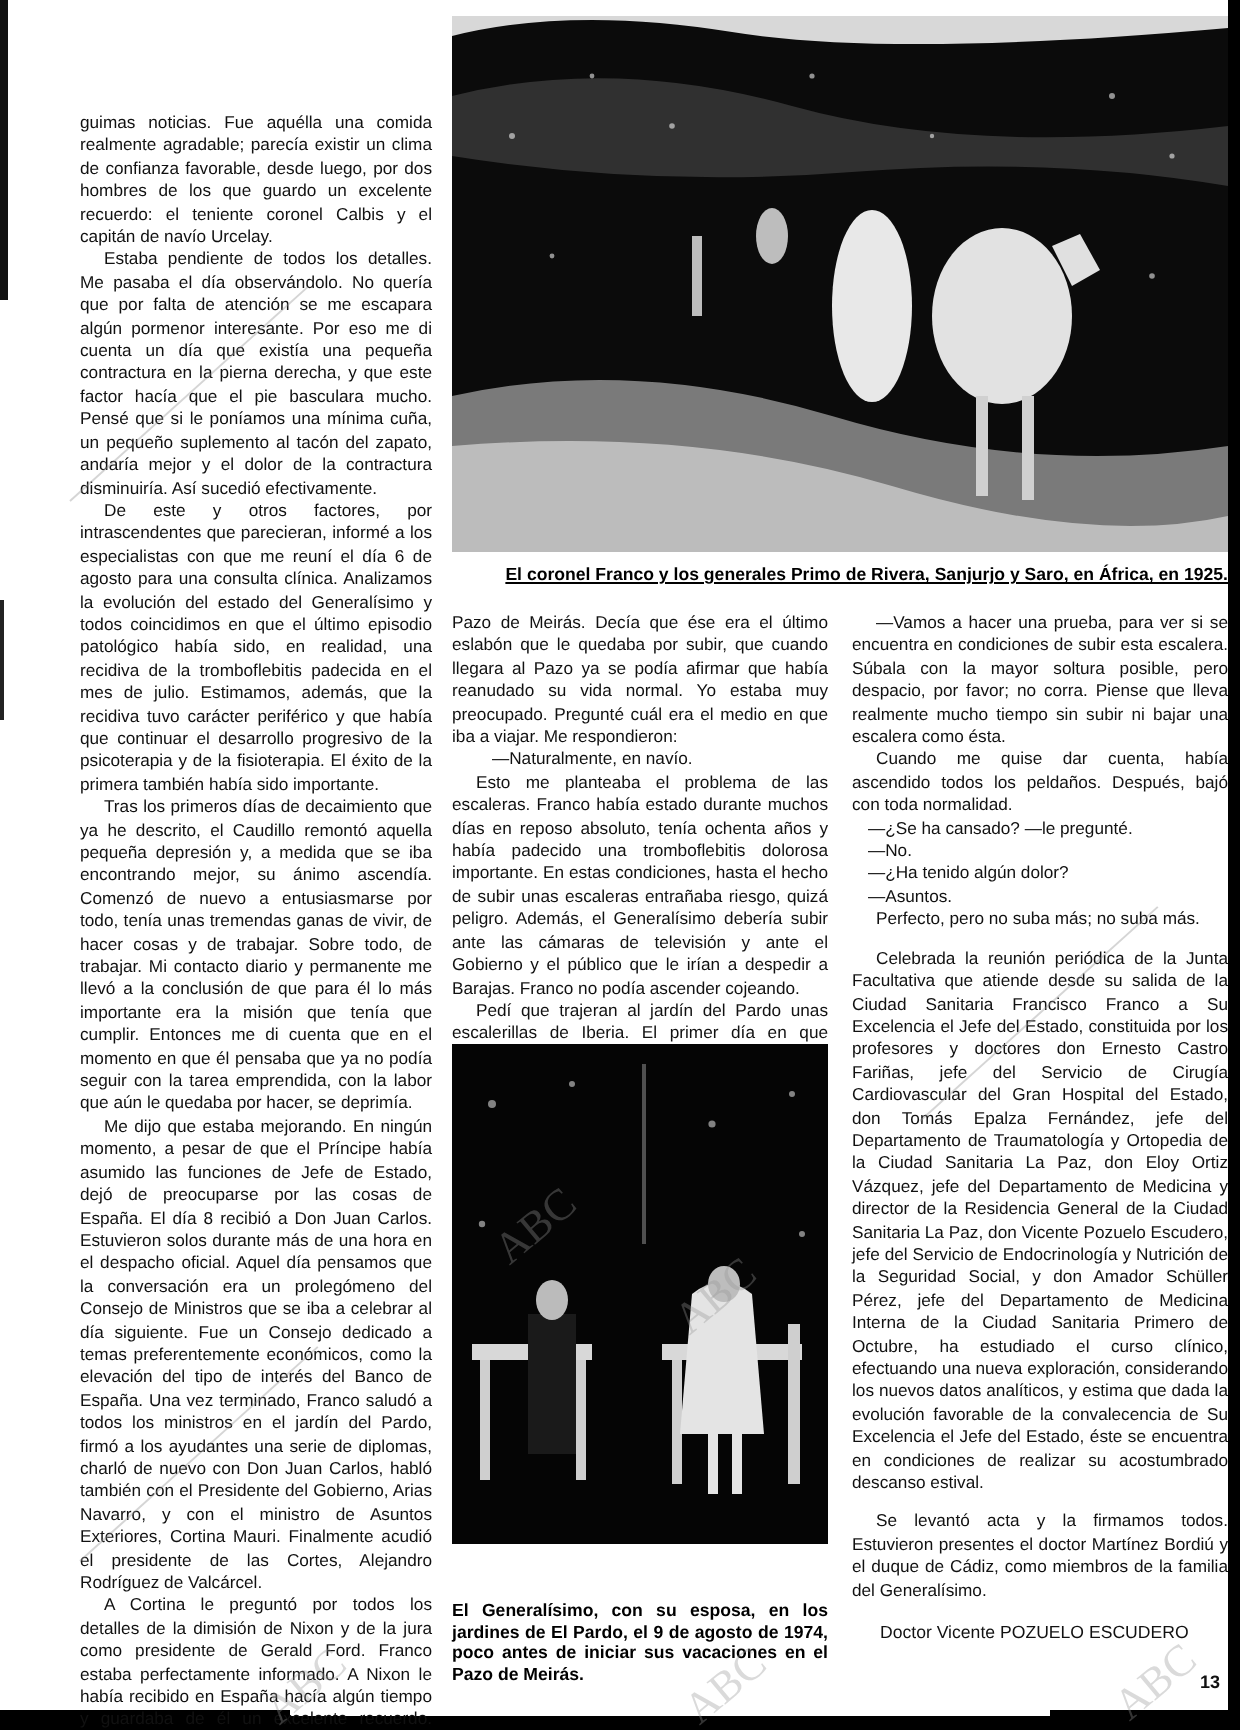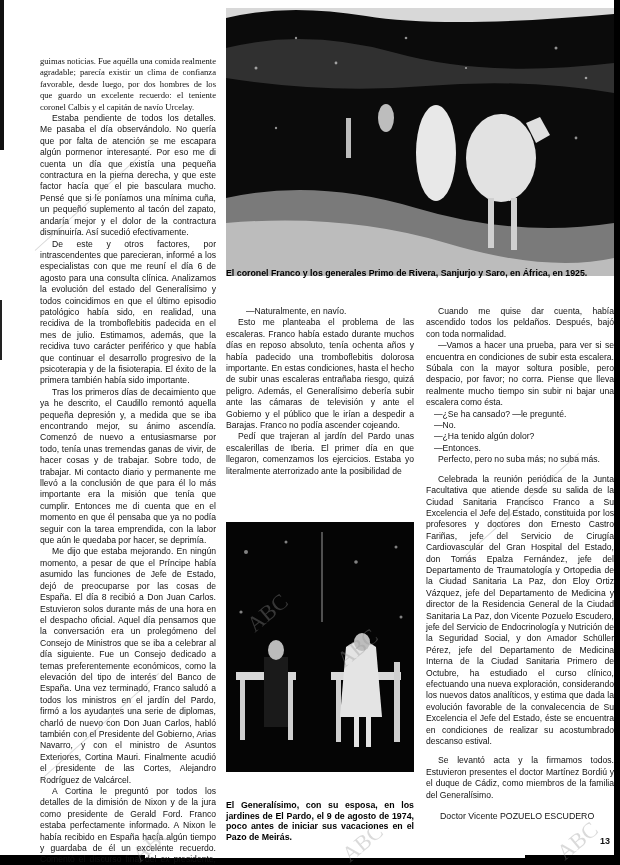--- a/index.html
+++ b/index.html
@@ -9,35 +9,35 @@
     font-family: "Liberation Sans", sans-serif;
   }
   .leftbar { position: absolute; left: 0; top: 0; width: 4px; height: 150px; background: #111; }
   .leftbar2 { position: absolute; left: 0; top: 300px; width: 2px; height: 60px; background: #222; }
   .rightbar { position: absolute; right: 0; top: 0; width: 6px; height: 865px; background: #000; }
   .bottombar { position: absolute; left: 0; bottom: 0; width: 614px; height: 10px; background: #000; }
   .bottombar-gap { position: absolute; left: 145px; bottom: 7px; width: 380px; height: 3px; background: #fff; }
 
   .col { position: absolute; font-size: 8.6px; line-height: 11.4px; text-align: justify; hyphens: manual; }
   .col p { margin: 0; text-indent: 12px; }
-  .col p.noindent { text-indent: 0; font-family: Liberation Serif, serif; }
+  .col p.noindent { text-indent: 0; }
   .col-left { left: 40px; top: 56px; width: 176px; }
   .col-mid { left: 226px; top: 306px; width: 188px; }
   .col-right { left: 426px; top: 306px; width: 188px; }
   .col-right p.quote { margin-top: 8px; }
   .col-right p.dialog { text-indent: 8px; }
   .gap { height: 8px; }
 
   .photo { position: absolute; background: #0a0a0a; overflow: hidden; }
   .photo-top { left: 226px; top: 8px; width: 388px; height: 268px; }
   .photo-mid { left: 226px; top: 522px; width: 188px; height: 250px; }
   .photo svg { width: 100%; height: 100%; display: block; }
 
   .caption { position: absolute; font-weight: bold; font-size: 8.8px; line-height: 10.6px; color: #000; }
-  .caption-top { left: 226px; top: 268px; width: 388px; text-align: left; }
+  .caption-top { left: 226px; top: 282px; width: 388px; text-align: right; text-decoration: underline; }
   .caption-mid { left: 226px; top: 800px; width: 188px; text-align: justify; }
 
   .signature { position: absolute; left: 440px; top: 811px; font-size: 8.8px; }
   .page-number { position: absolute; left: 600px; top: 836px; font-size: 9px; font-weight: bold; }
 
   .watermark { position: absolute; font-size: 22px; color: rgba(150,150,150,0.35); transform: rotate(-40deg); font-family: "Liberation Serif", serif; }
   .wm-line { position: absolute; height: 1px; background: rgba(150,150,150,0.4); transform-origin: left center; }
 </style>
 </head>
 <body>
@@ -82,20 +82,21 @@
   <p class="noindent">guimas noticias. Fue aquélla una comida realmente agradable; parecía existir un clima de confianza favorable, desde luego, por dos hombres de los que guardo un excelente recuerdo: el teniente coronel Calbis y el capitán de navío Urcelay.</p>
   <p>Estaba pendiente de todos los detalles. Me pasaba el día observándolo. No quería que por falta de atención se me escapara algún pormenor interesante. Por eso me di cuenta un día que existía una pequeña contractura en la pierna derecha, y que este factor hacía que el pie basculara mucho. Pensé que si le poníamos una mínima cuña, un pequeño suplemento al tacón del zapato, andaría mejor y el dolor de la contractura disminuiría. Así sucedió efectivamente.</p>
   <p>De este y otros factores, por intrascendentes que parecieran, informé a los especialistas con que me reuní el día 6 de agosto para una consulta clínica. Analizamos la evolución del estado del Generalísimo y todos coincidimos en que el último episodio patológico había sido, en realidad, una recidiva de la tromboflebitis padecida en el mes de julio. Estimamos, además, que la recidiva tuvo carácter periférico y que había que continuar el desarrollo progresivo de la psicoterapia y de la fisioterapia. El éxito de la primera también había sido importante.</p>
   <p>Tras los primeros días de decaimiento que ya he descrito, el Caudillo remontó aquella pequeña depresión y, a medida que se iba encontrando mejor, su ánimo ascendía. Comenzó de nuevo a entusiasmarse por todo, tenía unas tremendas ganas de vivir, de hacer cosas y de trabajar. Sobre todo, de trabajar. Mi contacto diario y permanente me llevó a la conclusión de que para él lo más importante era la misión que tenía que cumplir. Entonces me di cuenta que en el momento en que él pensaba que ya no podía seguir con la tarea emprendida, con la labor que aún le quedaba por hacer, se deprimía.</p>
   <p>Me dijo que estaba mejorando. En ningún momento, a pesar de que el Príncipe había asumido las funciones de Jefe de Estado, dejó de preocuparse por las cosas de España. El día 8 recibió a Don Juan Carlos. Estuvieron solos durante más de una hora en el despacho oficial. Aquel día pensamos que la conversación era un prolegómeno del Consejo de Ministros que se iba a celebrar al día siguiente. Fue un Consejo dedicado a temas preferentemente económicos, como la elevación del tipo de interés del Banco de España. Una vez terminado, Franco saludó a todos los ministros en el jardín del Pardo, firmó a los ayudantes una serie de diplomas, charló de nuevo con Don Juan Carlos, habló también con el Presidente del Gobierno, Arias Navarro, y con el ministro de Asuntos Exteriores, Cortina Mauri. Finalmente acudió el presidente de las Cortes, Alejandro Rodríguez de Valcárcel.</p>
   <p>A Cortina le preguntó por todos los detalles de la dimisión de Nixon y de la jura como presidente de Gerald Ford. Franco estaba perfectamente informado. A Nixon le había recibido en España hacía algún tiempo y guardaba de él un excelente recuerdo. Comentó el discurso final del ex presidente, un discurso que fue muy discutido en su país y en el que Richard Nixon afirmó que no quería defenderse para no robar tiempo a la Presidencia: «Norteamérica —señaló— precisa una persona totalmente entregada a gobernarla.» Cuando Franco hablaba de este tema lo hacía como Jefe de Estado y tenía las ideas muy claras. Nunca, sin embargo, se le oyó emitir una opinión desfavorable sobre Nixon.</p>
 
 </div>
 
 <div class="col col-mid">
+  <p class="noindent">Pazo de Meirás. Decía que ése era el último eslabón que le quedaba por subir, que cuando llegara al Pazo ya se podía afirmar que había reanudado su vida normal. Yo estaba muy preocupado. Pregunté cuál era el medio en que iba a viajar. Me respondieron:</p>
   <p style="text-indent:20px">—Naturalmente, en navío.</p>
   <p>Esto me planteaba el problema de las escaleras. Franco había estado durante muchos días en reposo absoluto, tenía ochenta años y había padecido una tromboflebitis dolorosa importante. En estas condiciones, hasta el hecho de subir unas escaleras entrañaba riesgo, quizá peligro. Además, el Generalísimo debería subir ante las cámaras de televisión y ante el Gobierno y el público que le irían a despedir a Barajas. Franco no podía ascender cojeando.</p>
   <p>Pedí que trajeran al jardín del Pardo unas escalerillas de Iberia. El primer día en que llegaron, comenzamos los ejercicios. Estaba yo literalmente aterrorizado ante la posibilidad de</p>
 </div>
 
 <div class="photo photo-mid" title="Couple seated on garden benches in the gardens of El Pardo">
   <svg viewBox="0 0 188 250" preserveAspectRatio="none">
     <rect width="188" height="250" fill="#050505"></rect>
     <g fill="#ffffff" opacity="0.5">
       <circle cx="20" cy="30" r="2"></circle>
@@ -116,26 +117,26 @@
     <rect x="168" y="140" width="6" height="80" fill="#cfcfcf"></rect>
     <path d="M120 125 q15 -12 30 0 l6 70 h-42z" fill="#e4e4e4"></path>
     <ellipse cx="136" cy="120" rx="8" ry="9" fill="#bdbdbd"></ellipse>
     <rect x="128" y="195" width="5" height="30" fill="#e4e4e4"></rect>
     <rect x="140" y="195" width="5" height="30" fill="#e4e4e4"></rect>
   </svg>
 </div>
 <div class="caption caption-mid">El Generalísimo, con su esposa, en los jardines de El Pardo, el 9 de agosto de 1974, poco antes de iniciar sus vacaciones en el Pazo de Meirás.</div>
 
 <div class="col col-right">
+  <p>—Vamos a hacer una prueba, para ver si se encuentra en condiciones de subir esta escalera. Súbala con la mayor soltura posible, pero despacio, por favor; no corra. Piense que lleva realmente mucho tiempo sin subir ni bajar una escalera como ésta.</p>
   <p>Cuando me quise dar cuenta, había ascendido todos los peldaños. Después, bajó con toda normalidad.</p>
-  <p>—Vamos a hacer una prueba, para ver si se encuentra en condiciones de subir esta escalera. Súbala con la mayor soltura posible, pero despacio, por favor; no corra. Piense que lleva realmente mucho tiempo sin subir ni bajar una escalera como ésta.</p>
   <p class="dialog">—¿Se ha cansado? —le pregunté.</p>
   <p class="dialog">—No.</p>
   <p class="dialog">—¿Ha tenido algún dolor?</p>
-  <p class="dialog">—Entonces.</p>
+  <p class="dialog">—Asuntos.</p>
   <p>Perfecto, pero no suba más; no suba más.</p>
   <p class="quote">Celebrada la reunión periódica de la Junta Facultativa que atiende desde su salida de la Ciudad Sanitaria Francisco Franco a Su Excelencia el Jefe del Estado, constituida por los profesores y doctores don Ernesto Castro Fariñas, jefe del Servicio de Cirugía Cardiovascular del Gran Hospital del Estado, don Tomás Epalza Fernández, jefe del Departamento de Traumatología y Ortopedia de la Ciudad Sanitaria La Paz, don Eloy Ortiz Vázquez, jefe del Departamento de Medicina y director de la Residencia General de la Ciudad Sanitaria La Paz, don Vicente Pozuelo Escudero, jefe del Servicio de Endocrinología y Nutrición de la Seguridad Social, y don Amador Schüller Pérez, jefe del Departamento de Medicina Interna de la Ciudad Sanitaria Primero de Octubre, ha estudiado el curso clínico, efectuando una nueva exploración, considerando los nuevos datos analíticos, y estima que dada la evolución favorable de la convalecencia de Su Excelencia el Jefe del Estado, éste se encuentra en condiciones de realizar su acostumbrado descanso estival.</p>
   <div class="gap"></div>
   <p>Se levantó acta y la firmamos todos. Estuvieron presentes el doctor Martínez Bordiú y el duque de Cádiz, como miembros de la familia del Generalísimo.</p>
 
 </div>
 
 <div class="signature">Doctor Vicente POZUELO ESCUDERO</div>
 <div class="page-number">13</div>
 

